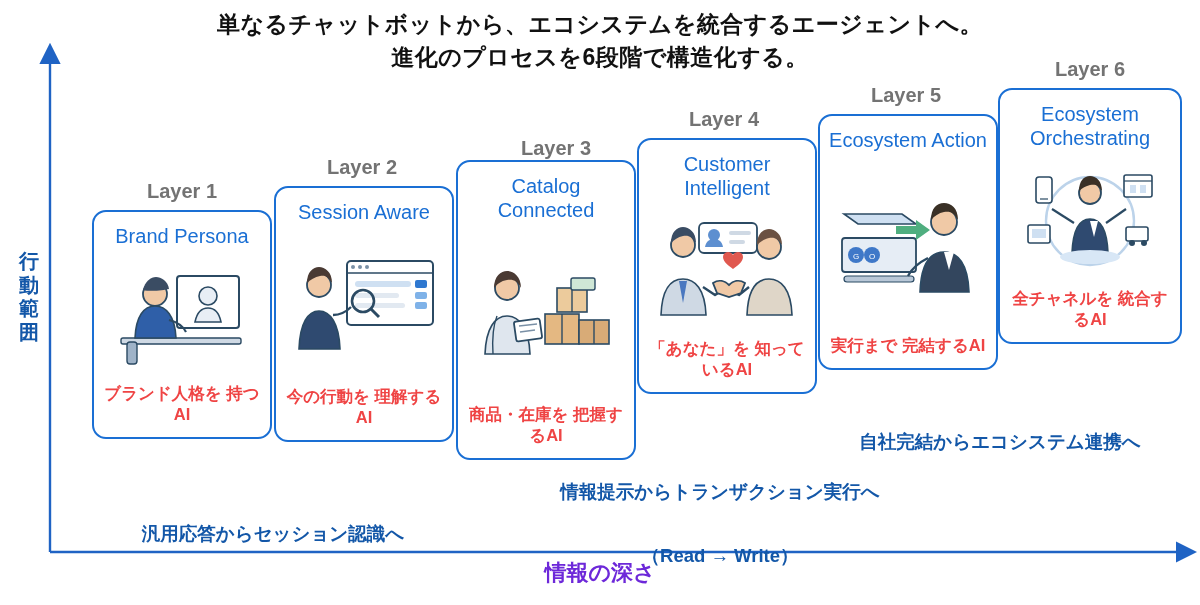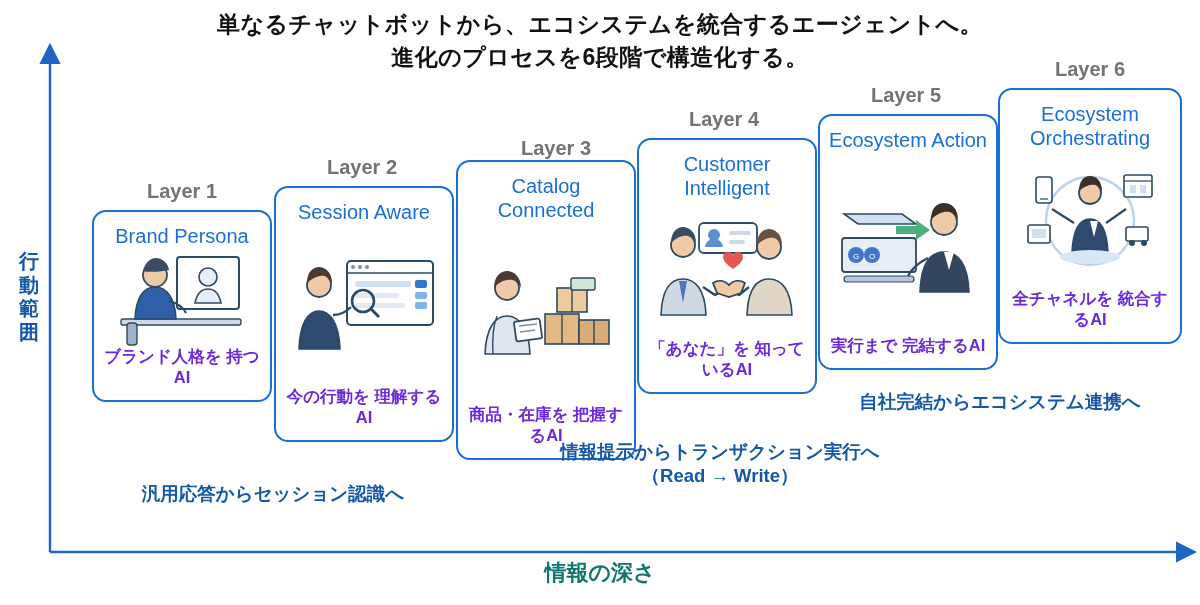--- a/index.html
+++ b/index.html
@@ -58,21 +58,21 @@
   }
   .y-axis-label span { display: block; }
   .x-axis-label {
     position: absolute;
     left: 0;
     top: 558px;
     width: 1200px;
     text-align: center;
     font-size: 22px;
     font-weight: bold;
-    color: #0f766e;
+    color: #6d28d9;
   }
 
   
   .layer-tag {
     position: absolute;
     font-size: 20px;
     font-weight: bold;
     color: #737373;
     text-align: center;
     white-space: nowrap;
@@ -92,21 +92,21 @@
     font-size: 20px;
     font-weight: normal;
     color: #1a6fd4;
     text-align: center;
     line-height: 1.22;
     padding: 0 6px;
   }
   .card-caption {
     font-size: 16.5px;
     font-weight: bold;
-    color: #6d28d9;
+    color: #ef4444;
     text-align: center;
     line-height: 1.26;
     margin-top: auto;
     padding: 0 6px 12px;
   }
   .art {
     width: 100%;
     flex: 1 1 auto;
     display: flex;
     align-items: center;
@@ -118,21 +118,21 @@
   
   .note {
     position: absolute;
     font-size: 18.5px;
     font-weight: bold;
     color: #1357a8;
     text-align: center;
     line-height: 1.28;
     white-space: nowrap;
   }
-  .note span { display: block; }
+  .note span { display: block; margin-top: 40px; }
 </style>
 </head>
 <body>
 
 <div id="stage">
 
   <div class="title">
     <span class="title-line">単なるチャットボットから、エコシステムを統合するエージェントへ。</span>
     <span class="title-line">進化のプロセスを6段階で構造化する。</span>
   </div>
@@ -149,21 +149,21 @@
 
   <div class="y-axis-label">
     <span>行</span>
     <span>動</span>
     <span>範</span>
     <span>囲</span>
   </div>
   <div class="x-axis-label">情報の深さ</div>
 
   <div class="layer-tag" style="left:96px; top:180px; width:172px;">Layer 1</div>
-  <div class="card" style="left:92px; top:210px; width:180px; height:192px;">
+  <div class="card" style="left:92px; top:210px; width:180px; height:229px;">
     <div class="card-title">
       <span>Brand</span>
       <span>Persona</span>
     </div>
     <div class="art">
       <svg width="150" height="104" viewBox="0 0 150 104">
         <rect x="70" y="12" width="62" height="52" rx="3" fill="#ffffff" stroke="#2b4a63" stroke-width="2"></rect>
         <circle cx="101" cy="32" r="9" fill="#e8eef5" stroke="#2b4a63" stroke-width="1.6"></circle>
         <path d="M88 58c2-10 7-14 13-14s11 4 13 14z" fill="#e8eef5" stroke="#2b4a63" stroke-width="1.6"></path>
         <rect x="14" y="74" width="120" height="6" rx="2" fill="#cfd9e4" stroke="#2b4a63" stroke-width="1.4"></rect>

